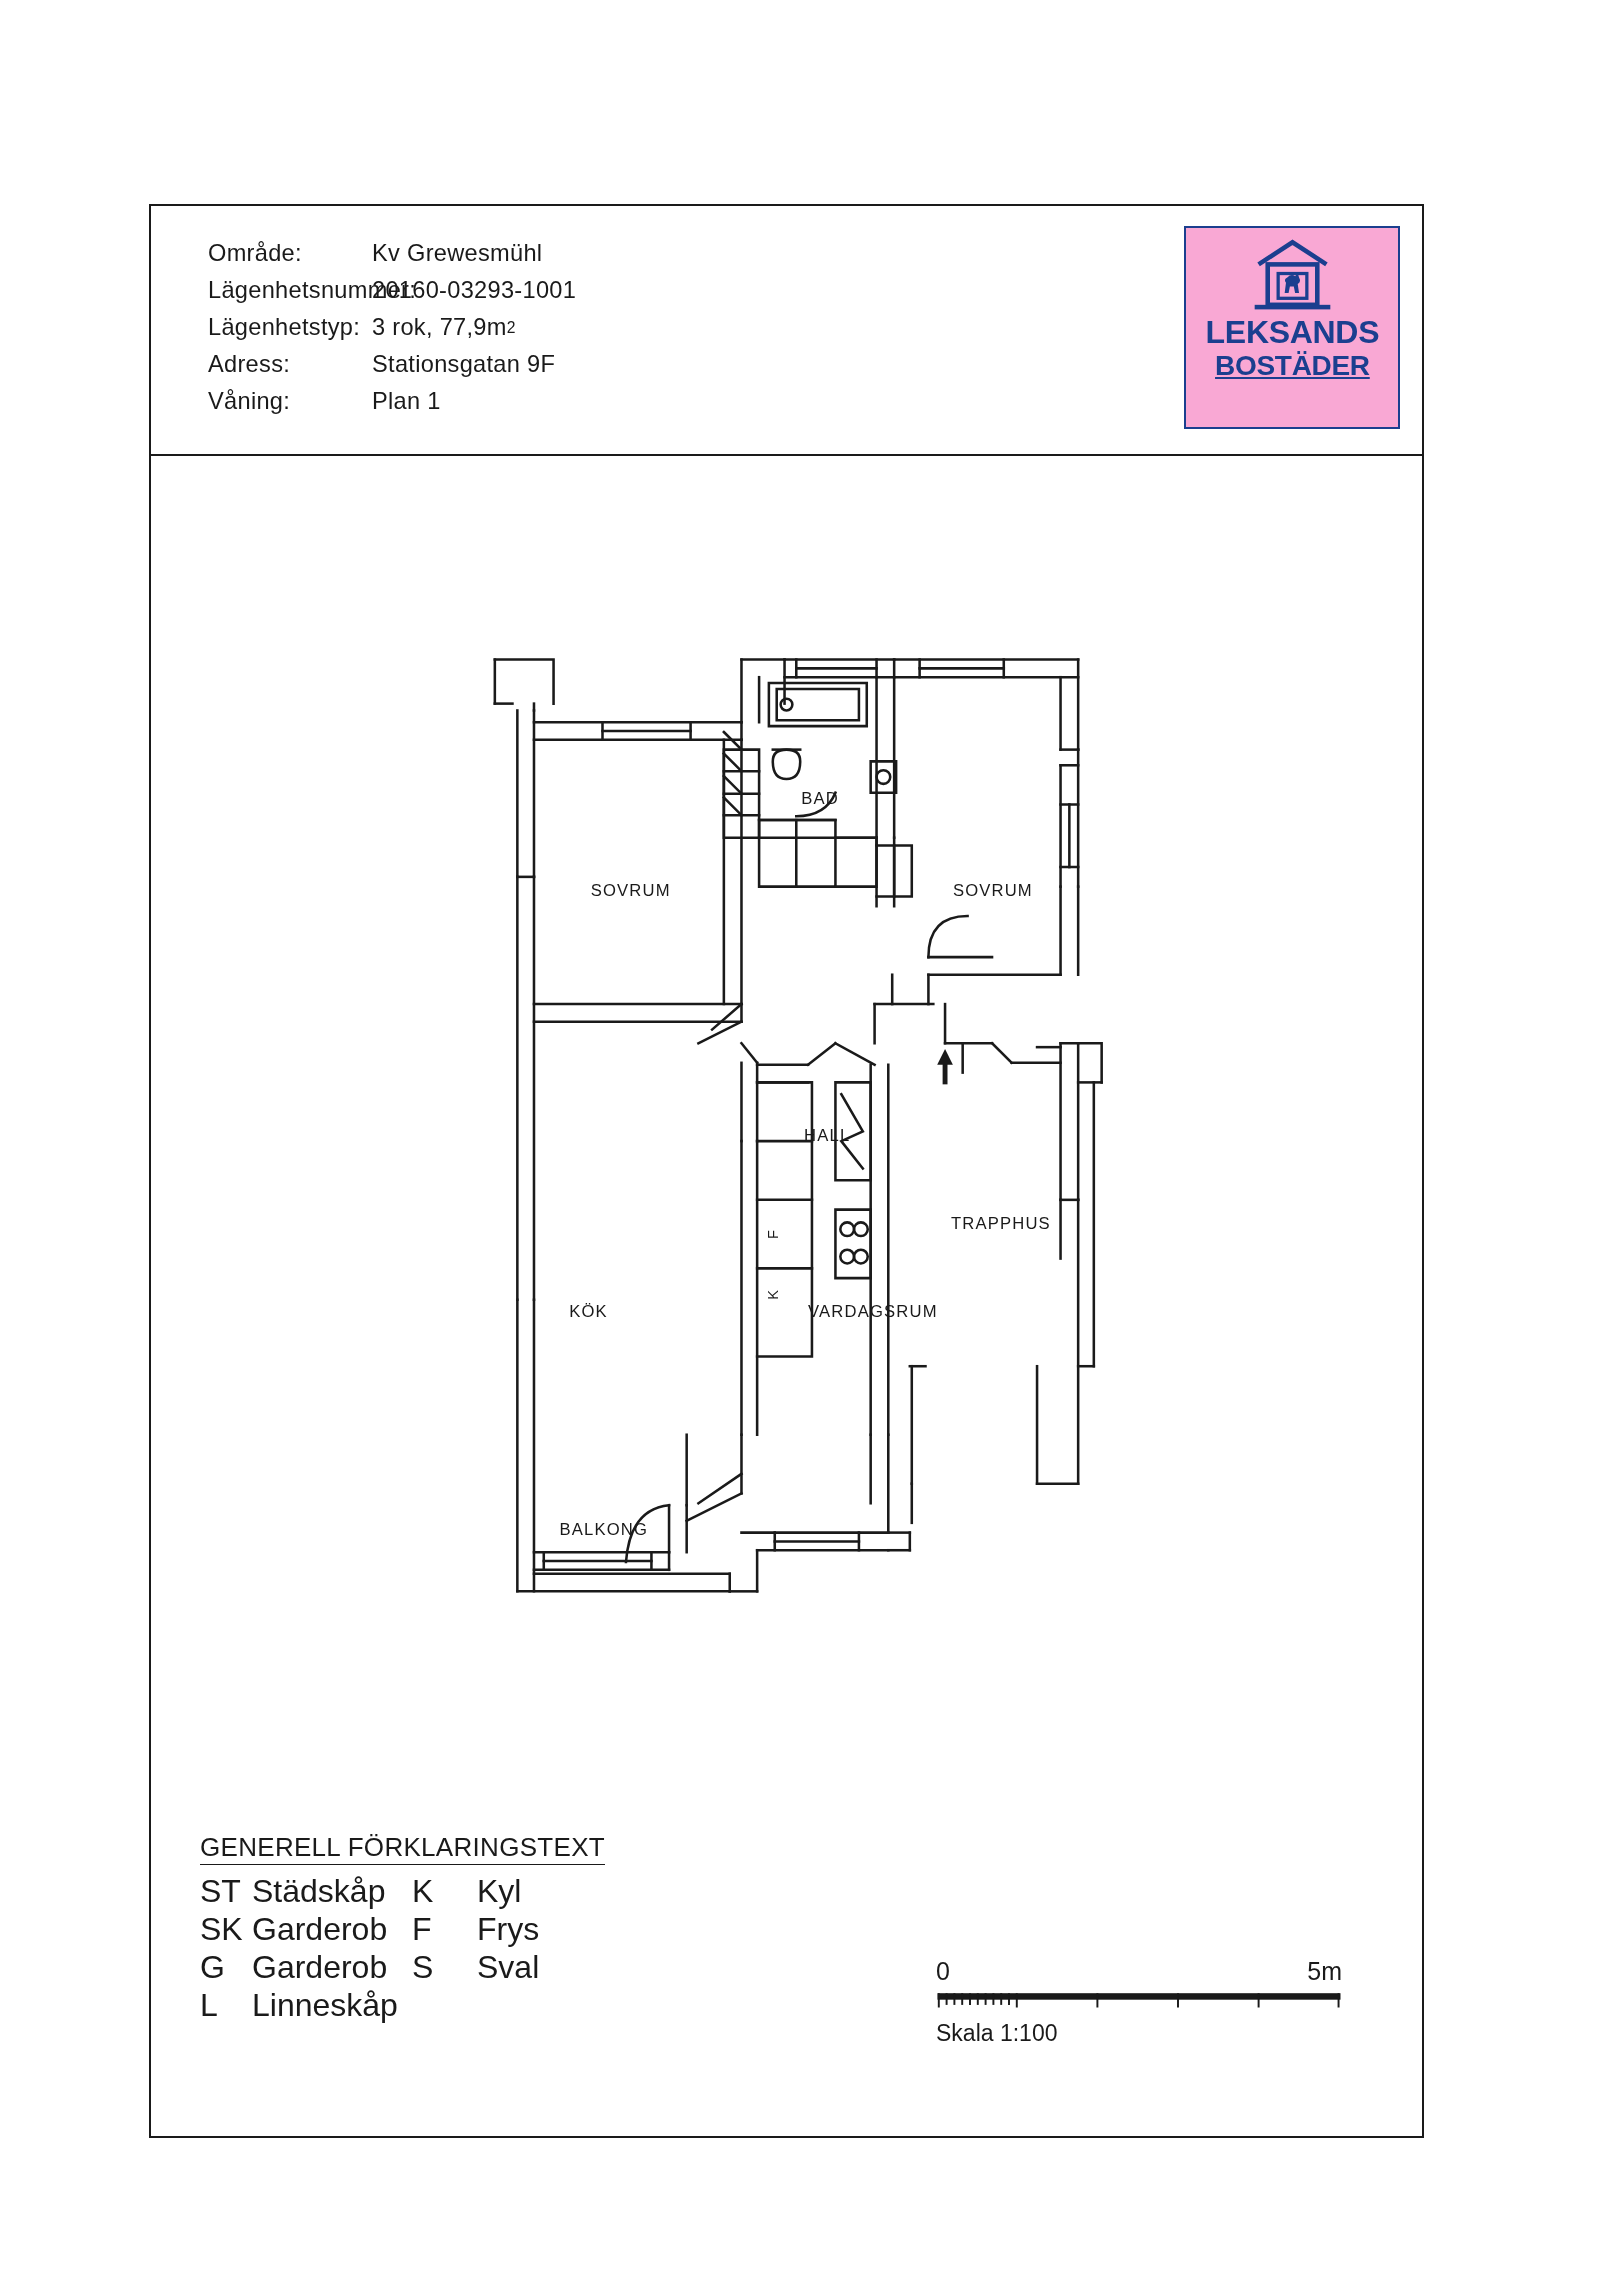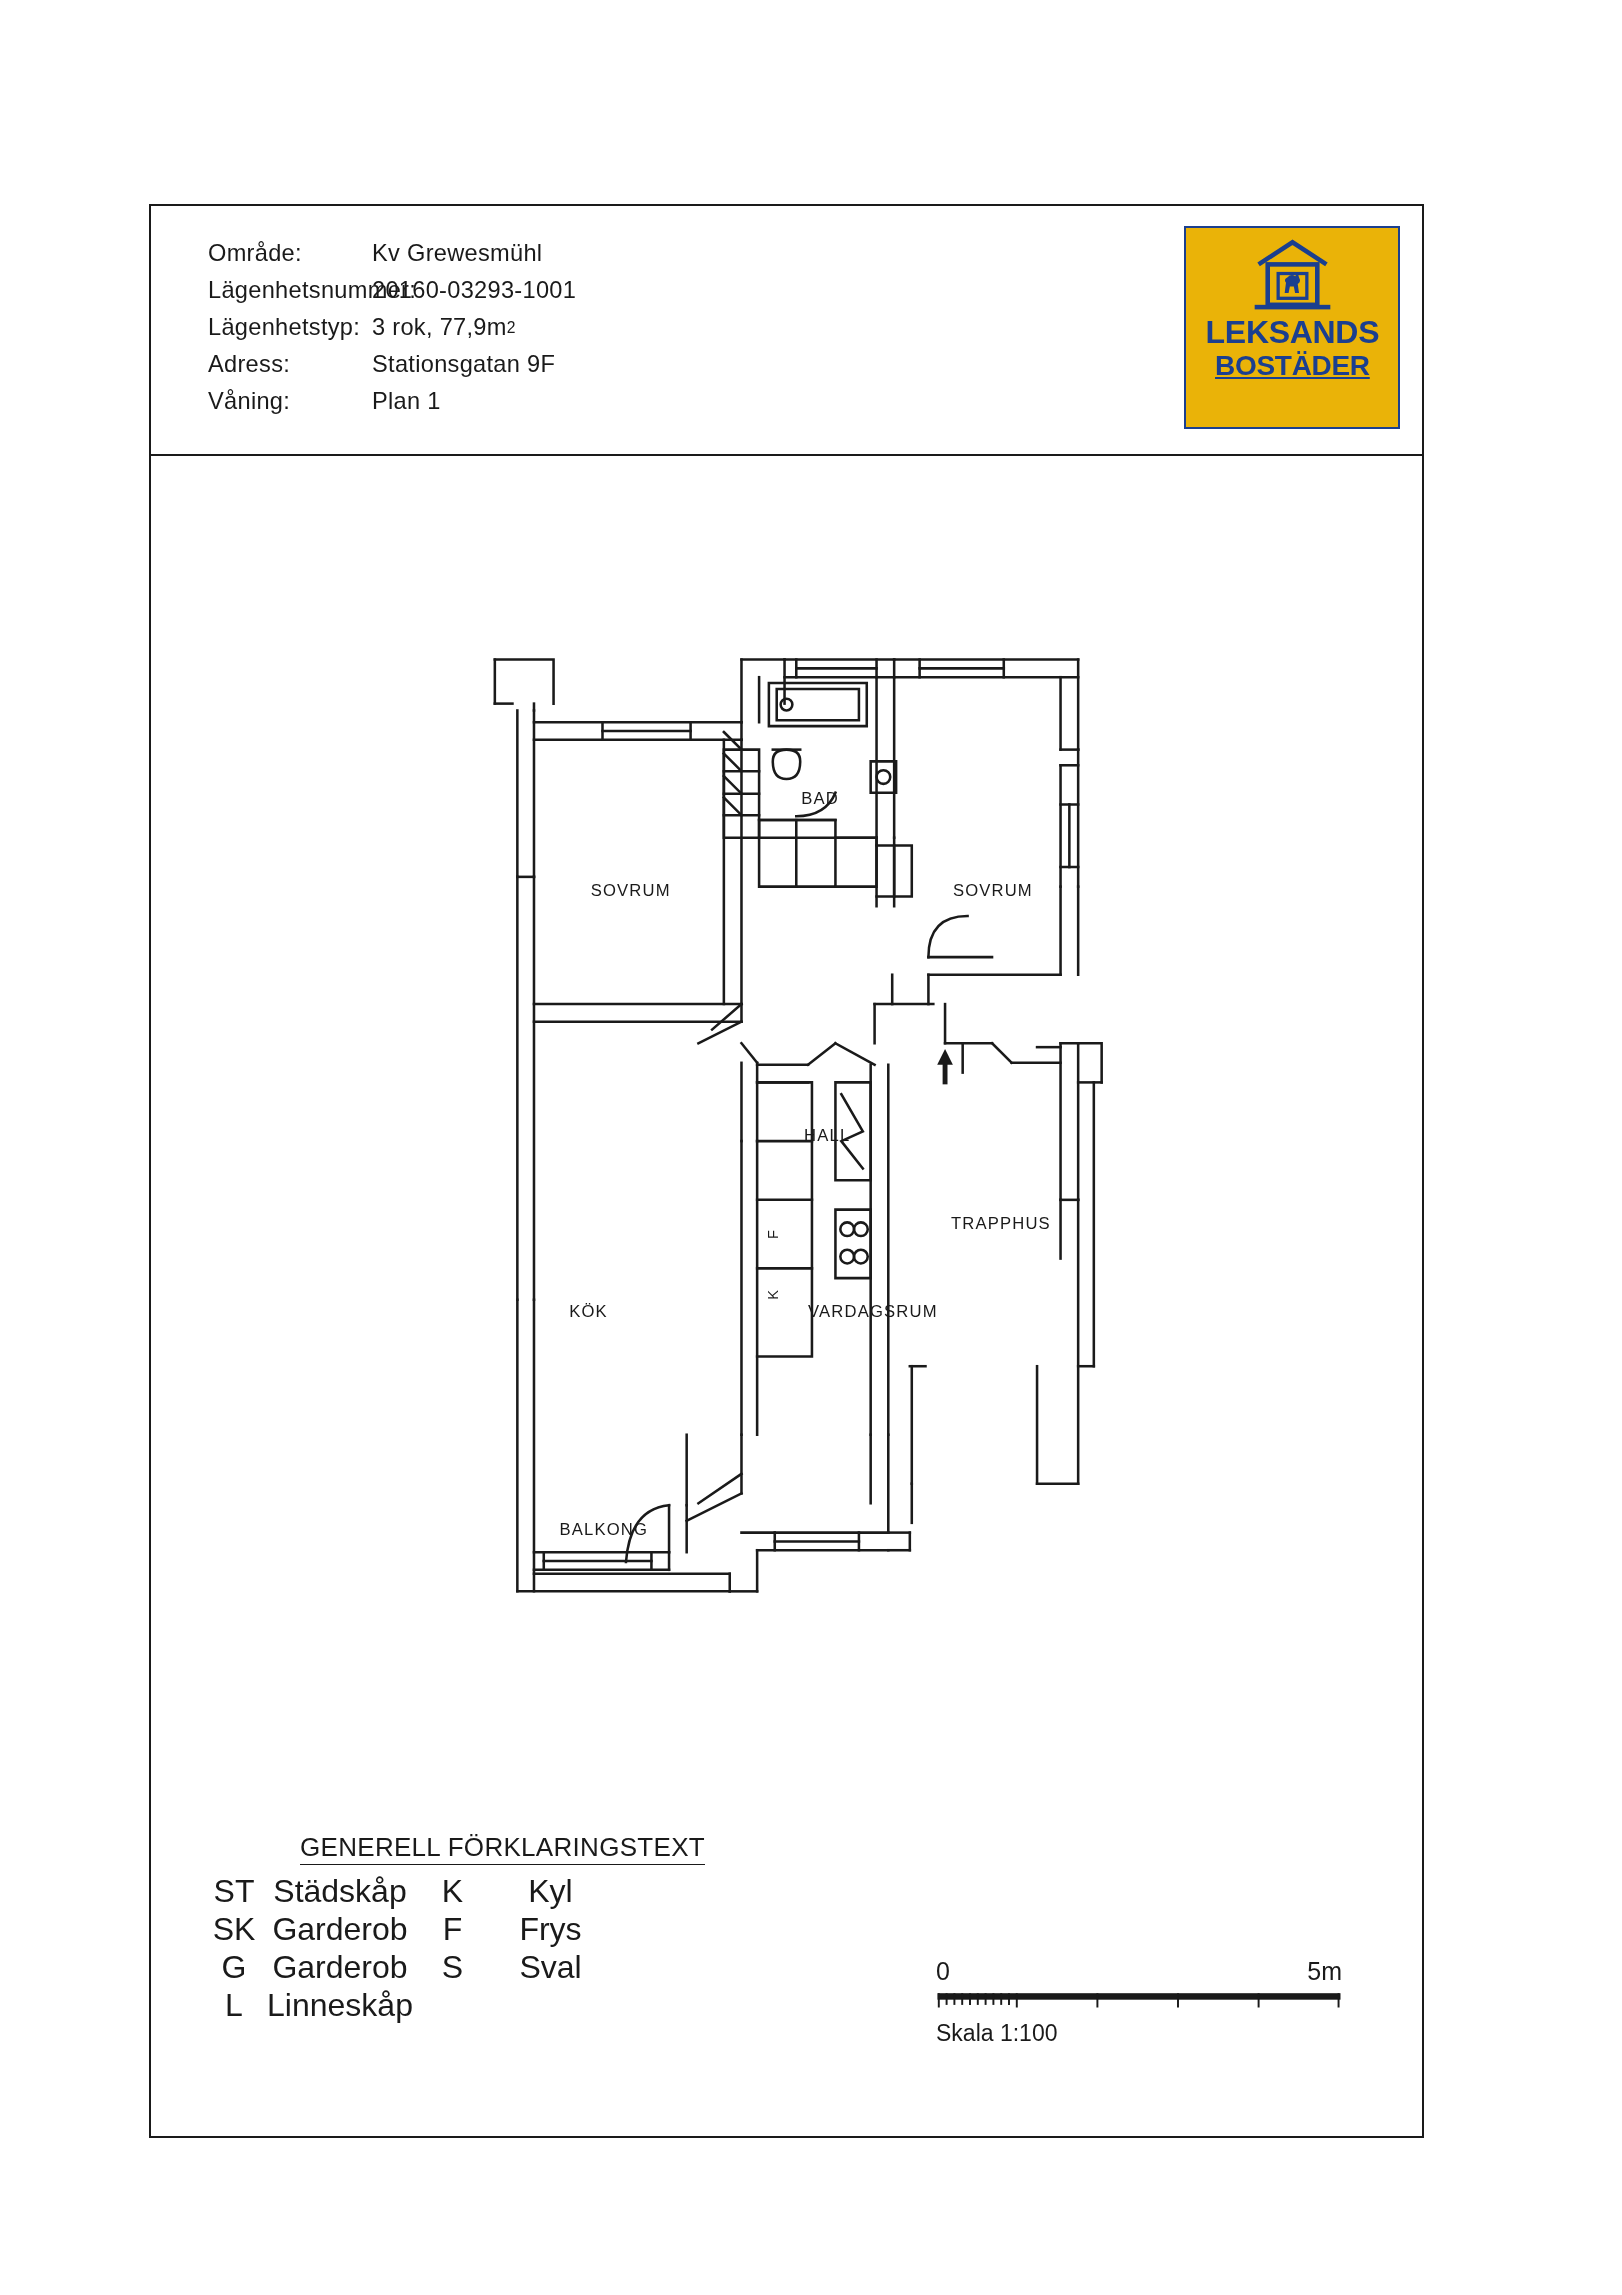--- a/index.html
+++ b/index.html
@@ -69,21 +69,21 @@
 
   
   .logo-box {
     position: absolute;
     right: 23.6px;
     top: 22px;
     width: 216px;
     height: 203px;
     border: 2.6px solid #1b3f8f;
     box-sizing: border-box;
-    background: #eab308;
+    background: #f9a8d4;
     display: flex;
     flex-direction: column;
     align-items: center;
     justify-content: flex-start;
     padding-top: 9.2px;
   }
   .logo-mark {
     width: 79px;
     height: 75px;
     position: relative;
@@ -104,24 +104,23 @@
     left: 149px;
     top: 456px;
     width: 1275px;
     height: 1243px;
   }
   .plan svg { display: block; }
 
   
   .legend {
     position: absolute;
-    left: 208px;
+    left: 200px;
     top: 1832px;
     width: 589px;
-    text-align: center;
   }
   .legend-title {
     font-size: 26px;
     letter-spacing: 0.3px;
     border-bottom: 1.3px solid #1a1a1a;
     display: inline-block;
     padding-bottom: 1.3px;
   }
   .legend-rows {
     margin-top: 6.5px;

